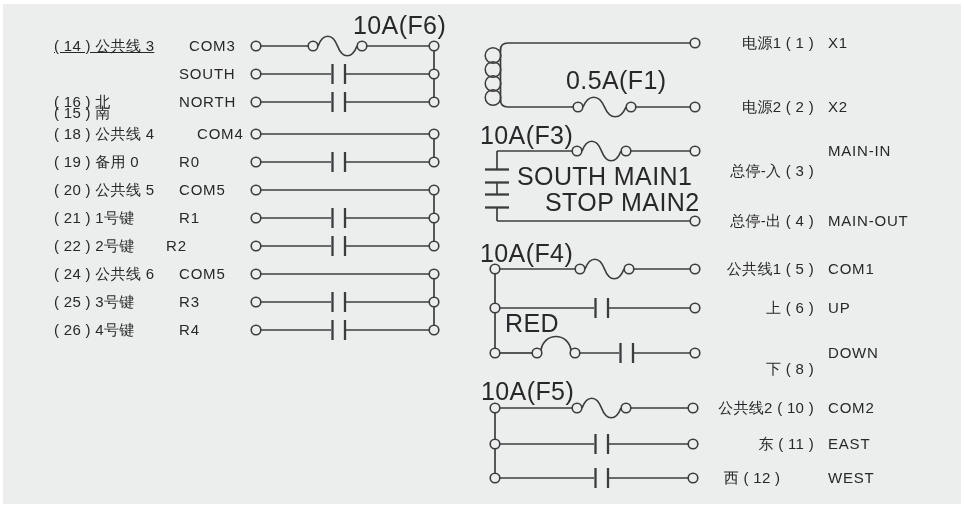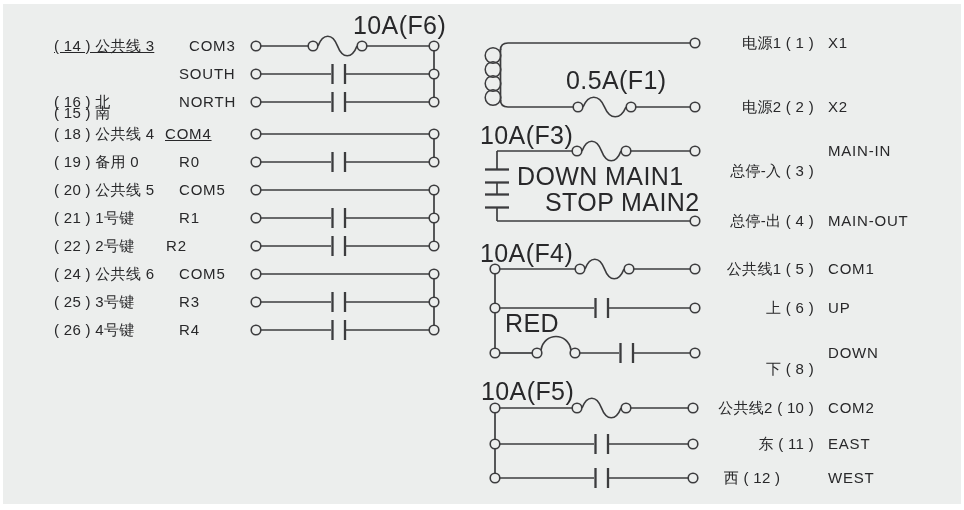--- a/index.html
+++ b/index.html
@@ -246,33 +246,33 @@
 <div class="lbl" style="left:54px;top:179px;">( 20 ) 公共线 5</div>
 <div class="lbl" style="left:54px;top:207px;">( 21 ) 1号键</div>
 <div class="lbl" style="left:54px;top:235px;">( 22 ) 2号键</div>
 <div class="lbl" style="left:54px;top:263px;">( 24 ) 公共线 6</div>
 <div class="lbl" style="left:54px;top:291px;">( 25 ) 3号键</div>
 <div class="lbl" style="left:54px;top:319px;">( 26 ) 4号键</div>
 
 <div class="lbl code" style="left:179px;top:35px;margin-left:10px;">COM3</div>
 <div class="lbl code" style="left:179px;top:63px;">SOUTH</div>
 <div class="lbl code" style="left:179px;top:91px;">NORTH</div>
-<div class="lbl code" style="left:165px;top:123px;text-decoration:underline;">COM4</div>
+<div class="lbl code" style="left:197px;top:123px;">COM4</div>
 <div class="lbl code" style="left:179px;top:151px;">R0</div>
 <div class="lbl code" style="left:179px;top:179px;">COM5</div>
 <div class="lbl code" style="left:179px;top:207px;">R1</div>
 <div class="lbl code" style="left:166px;top:235px;">R2</div>
 <div class="lbl code" style="left:179px;top:263px;">COM5</div>
 <div class="lbl code" style="left:179px;top:291px;">R3</div>
 <div class="lbl code" style="left:179px;top:319px;">R4</div>
 
 <div class="lbl big" style="left:353px;top:13px;">10A(F6)</div>
 <div class="lbl big" style="left:566px;top:68px;">0.5A(F1)</div>
 <div class="lbl big" style="left:480px;top:123px;">10A(F3)</div>
-<div class="lbl big" style="left:517px;top:164px;">DOWN MAIN1</div>
+<div class="lbl big" style="left:517px;top:164px;">SOUTH MAIN1</div>
 <div class="lbl big" style="left:517px;top:190px;margin-left:28px;">STOP MAIN2</div>
 <div class="lbl big" style="left:480px;top:241px;">10A(F4)</div>
 <div class="lbl big" style="left:505px;top:311px;">RED</div>
 <div class="lbl big" style="left:481px;top:379px;">10A(F5)</div>
 
 <div class="lbl cn-right" style="left:690px;top:32px;">电源1 ( 1 )</div>
 <div class="lbl cn-right" style="left:690px;top:96px;">电源2 ( 2 )</div>
 <div class="lbl cn-right" style="left:690px;top:140px;margin-top:20px;">总停-入 ( 3 )</div>
 <div class="lbl cn-right" style="left:690px;top:210px;">总停-出 ( 4 )</div>
 <div class="lbl cn-right" style="left:690px;top:258px;">公共线1 ( 5 )</div>

